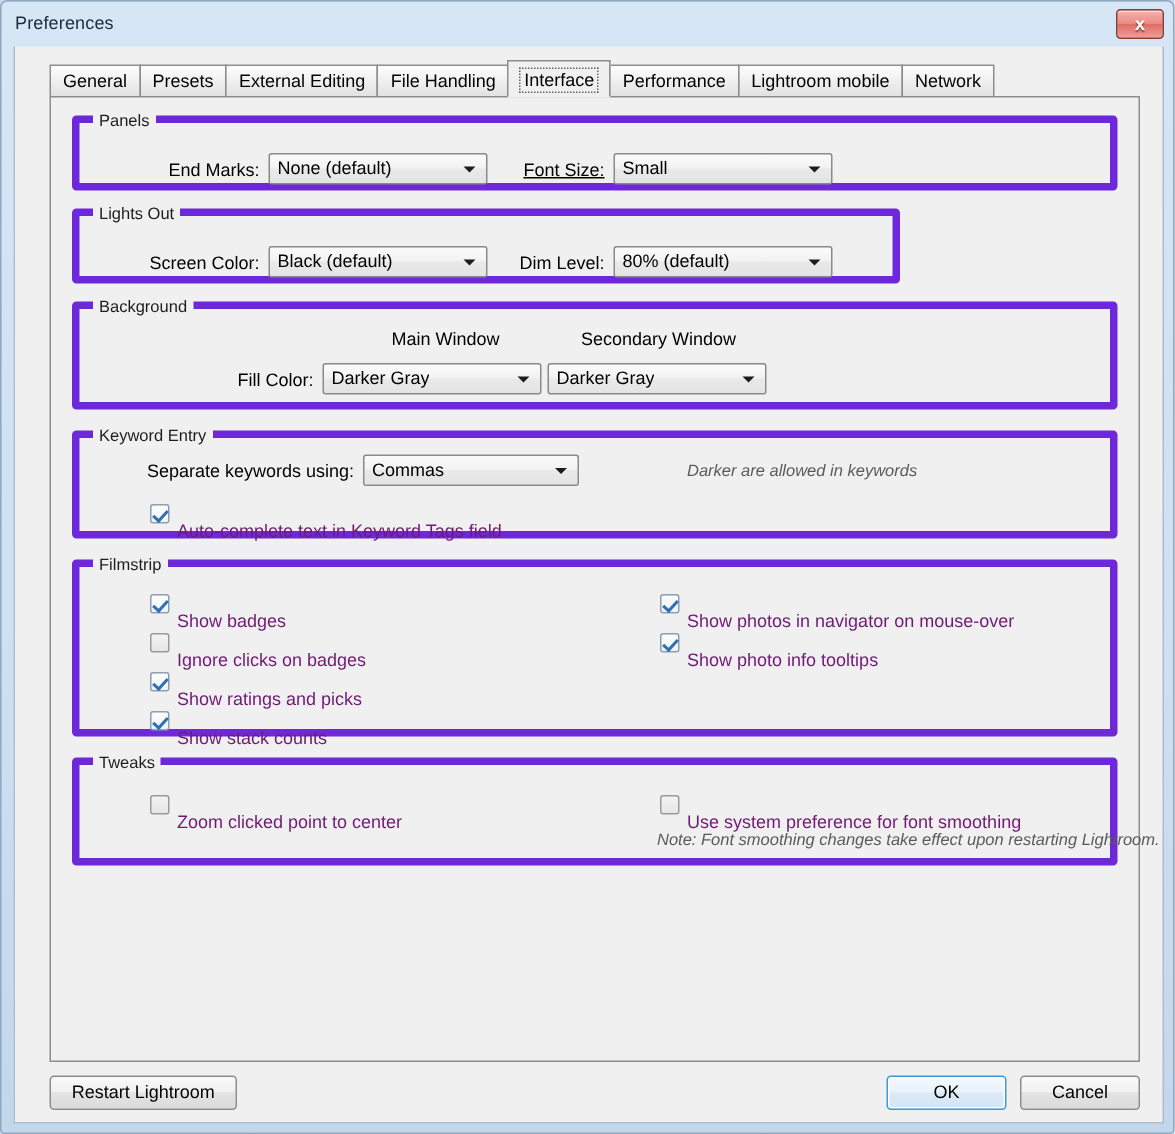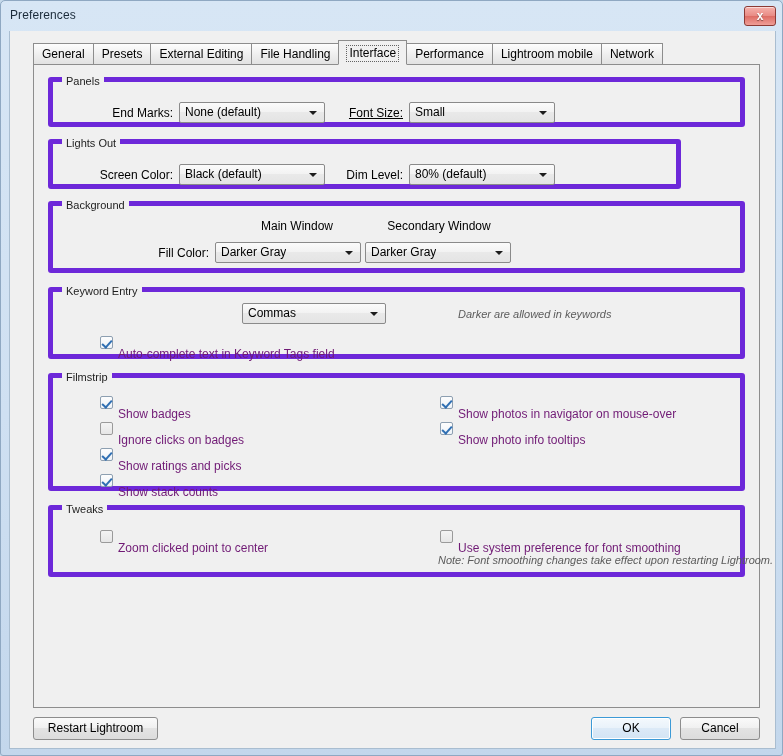--- a/index.html
+++ b/index.html
@@ -259,21 +259,21 @@
           <span class="combo-arrow"></span>
         </div>
 
         <div class="lbl right" style="left:250px; top:24px; width:100px;text-decoration:underline;">Font Size:</div>
         <div class="combo" style="left:356px; top:20px; width:146px;">
           <span class="combo-text">Small</span>
           <span class="combo-arrow"></span>
         </div>
       </div>
 
-      <div class="group" style="left:14px; top:74px; width:633px; height:50px;">
+      <div class="group" style="left:14px; top:74px; width:552px; height:50px;">
         <div class="group-title">Lights Out</div>
 
         <div class="lbl right" style="left:20px; top:24px; width:100px;">Screen Color:</div>
         <div class="combo" style="left:126px; top:20px; width:146px;">
           <span class="combo-text">Black (default)</span>
           <span class="combo-arrow"></span>
         </div>
 
         <div class="lbl right" style="left:250px; top:24px; width:100px;">Dim Level:</div>
         <div class="combo" style="left:356px; top:20px; width:146px;text-align:right;">
@@ -295,20 +295,21 @@
         </div>
         <div class="combo" style="left:312px; top:36px; width:146px;">
           <span class="combo-text">Darker Gray</span>
           <span class="combo-arrow"></span>
         </div>
       </div>
 
       <div class="group" style="left:14px; top:222px; width:697px; height:72px;">
         <div class="group-title">Keyword Entry</div>
 
+        <div class="lbl right" style="left:10px; top:15px; width:173px;">Separate keywords using:</div>
         <div class="combo" style="left:189px; top:11px; width:144px;">
           <span class="combo-text">Commas</span>
           <span class="combo-arrow"></span>
         </div>
         <div class="hint" style="left:405px; top:16px;">Darker are allowed in keywords</div>
 
         <div class="check on" style="left:47px; top:43px;">
           <span class="box"></span>
           <span class="ctext">Auto-complete text in Keyword Tags field</span>
         </div>

